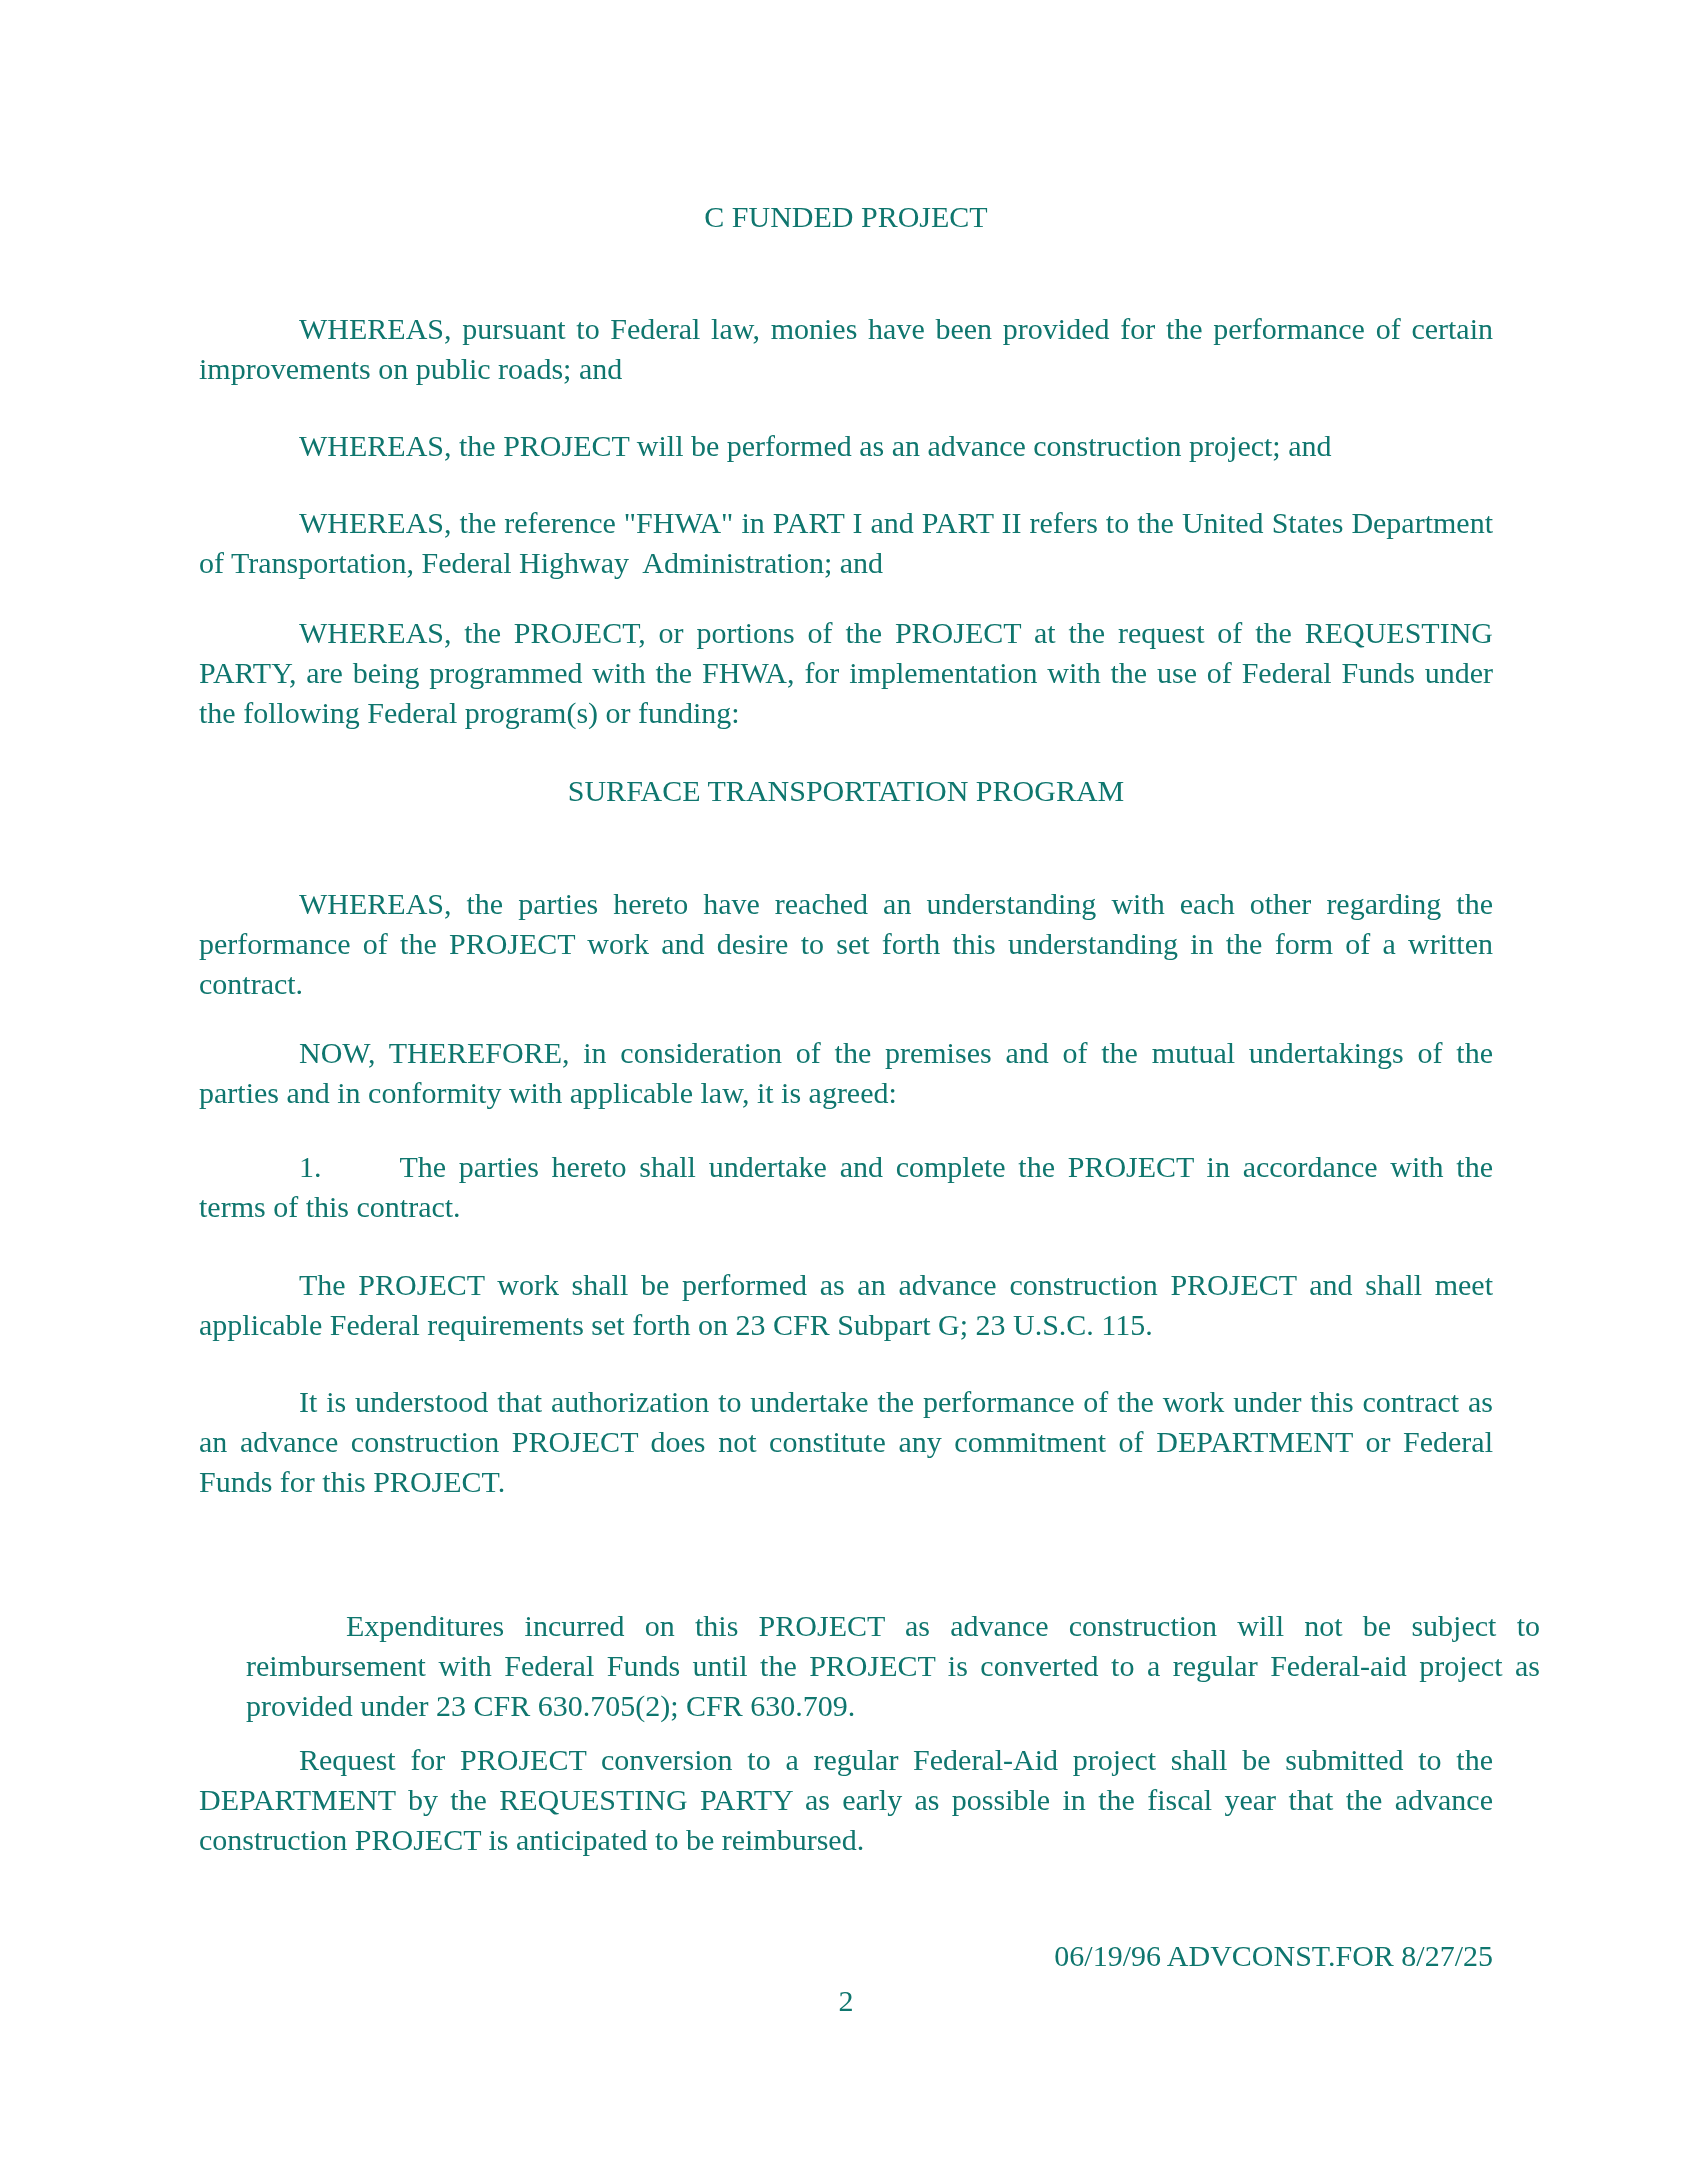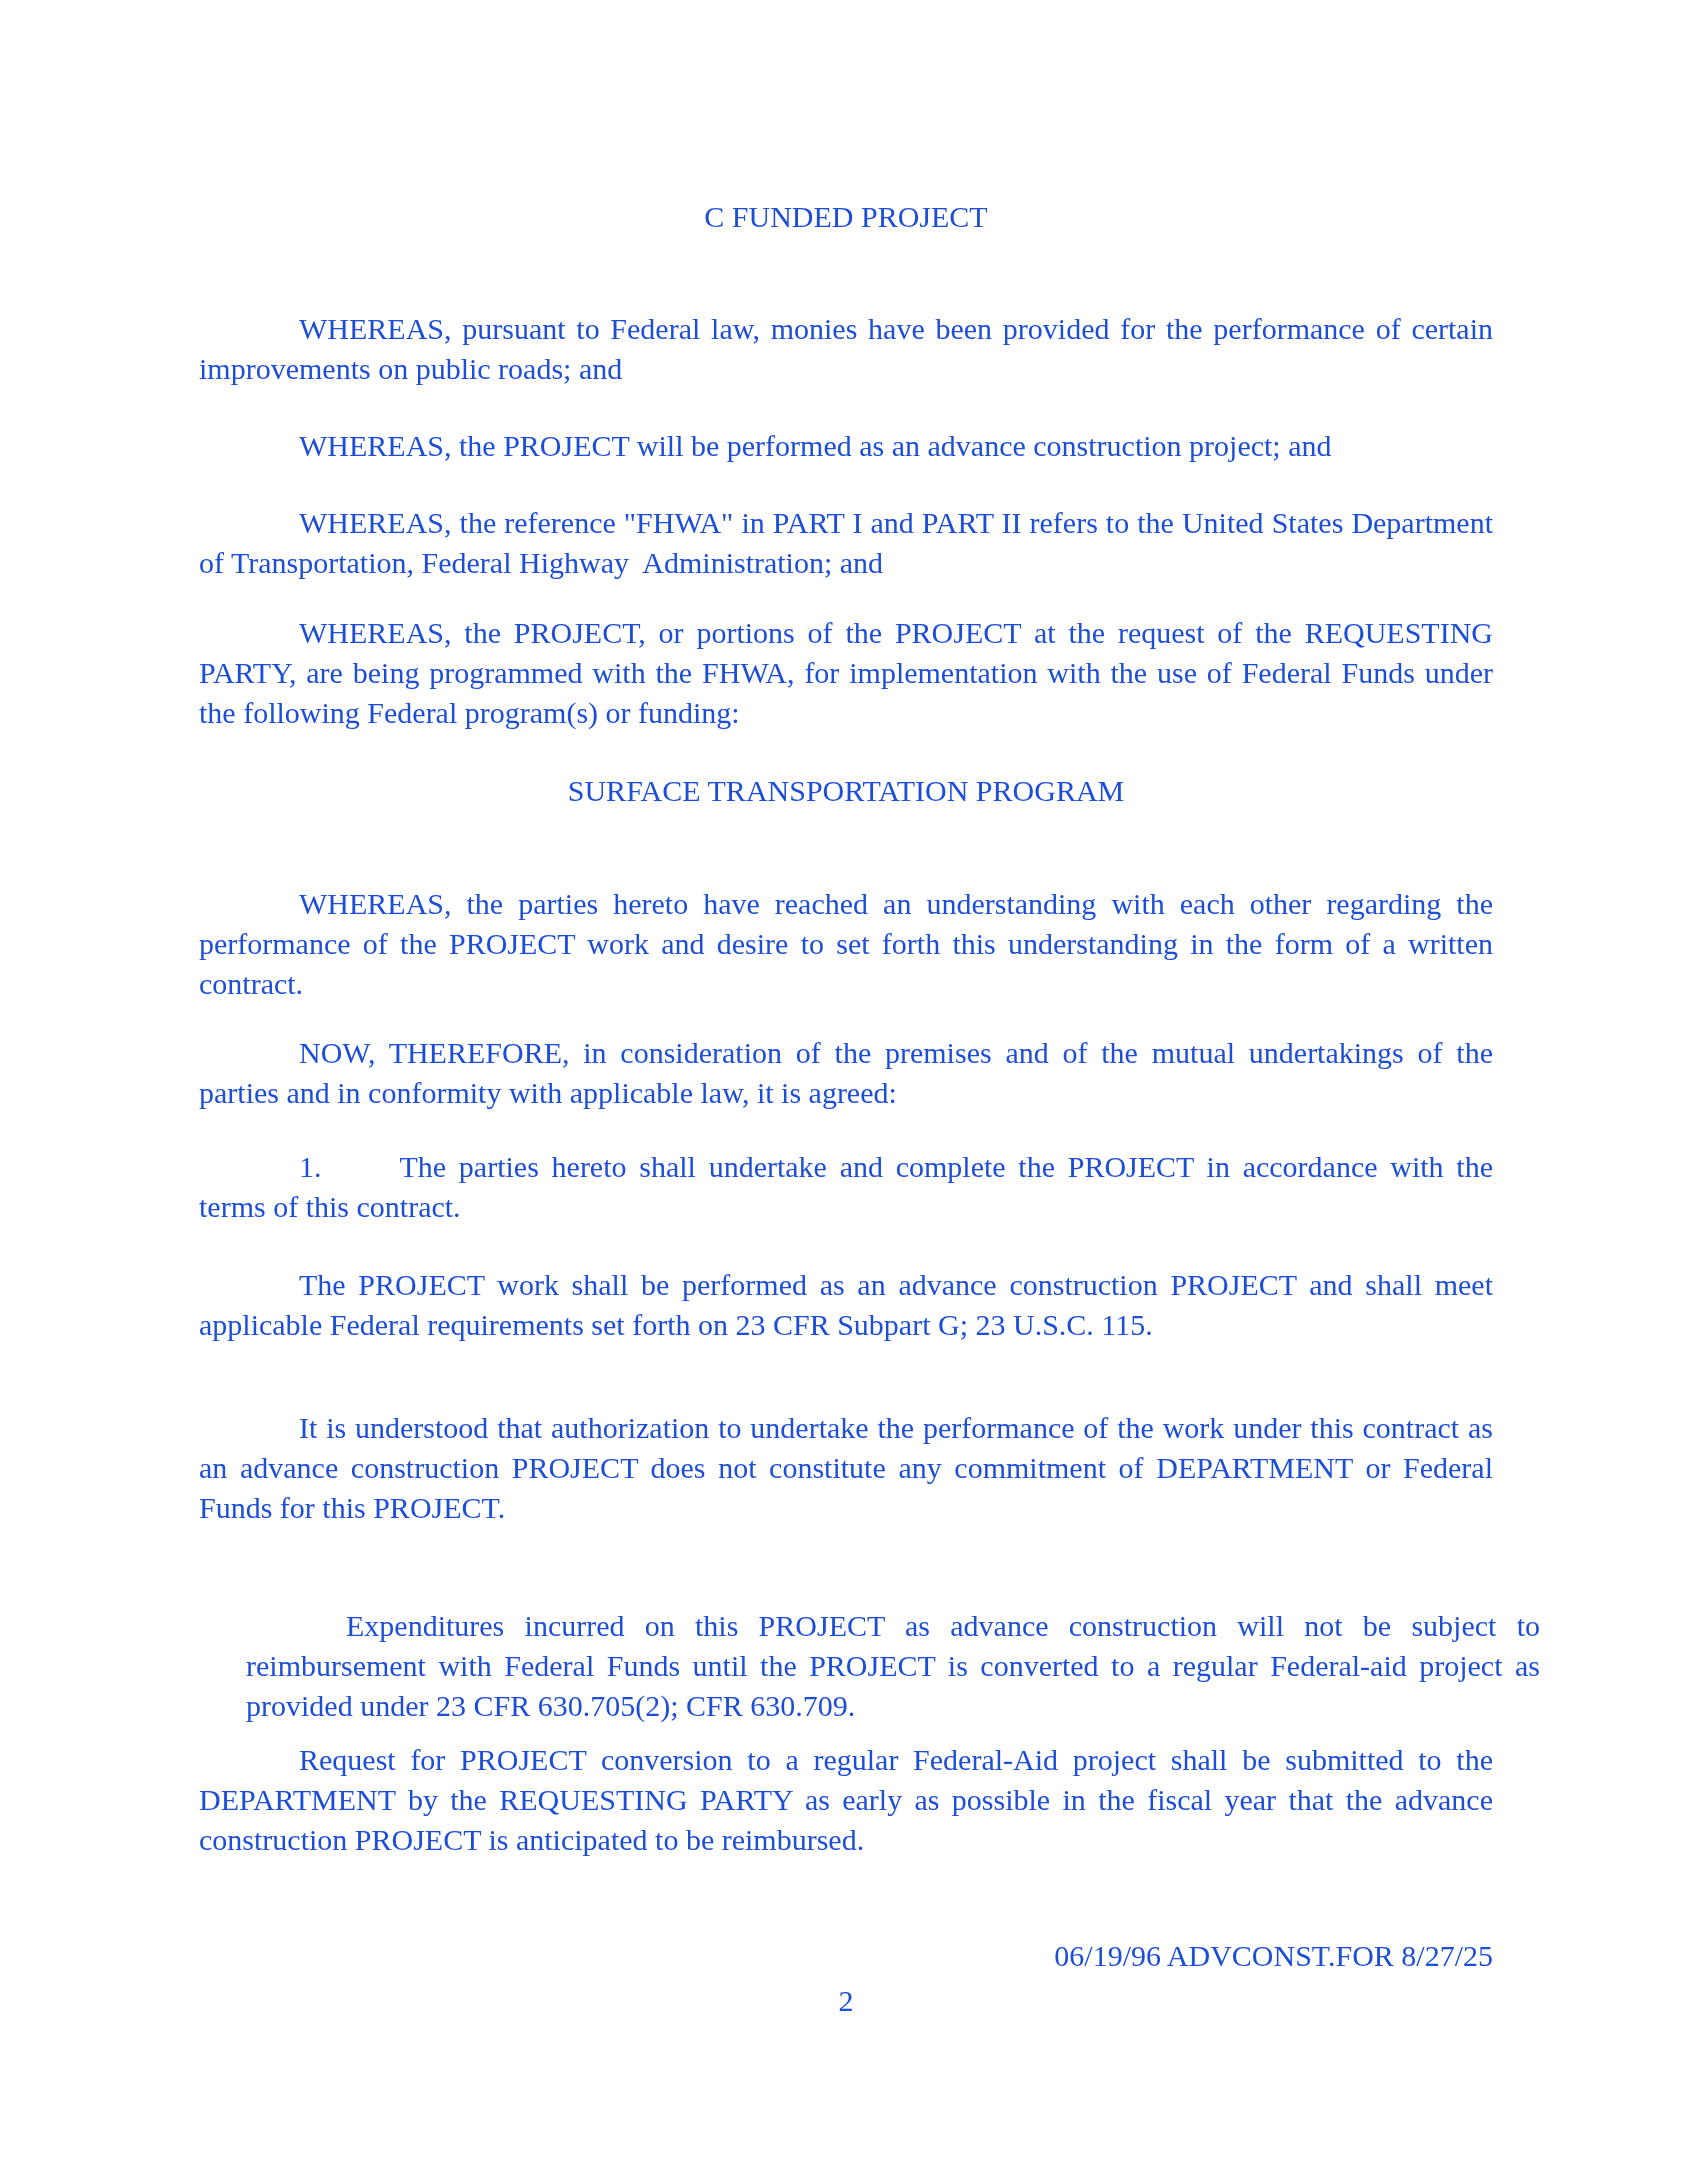--- a/index.html
+++ b/index.html
@@ -9,21 +9,21 @@
   }
   .page {
     position: relative;
     width: 1692px;
     height: 2183px;
     margin: 0 auto;
     background: #ffffff;
     font-family: "Liberation Serif", "DejaVu Serif", serif;
     font-size: 30px;
     line-height: 40px;
-    color: #1d4ed8;
+    color: #0f766e;
     overflow: hidden;
   }
   .block {
     position: absolute;
     left: 199px;
     width: 1294px;
     text-align: justify;
   }
   .indent { text-indent: 100px; }
   .center { text-align: center; }
@@ -33,21 +33,21 @@
   .pos-title   { top: 197px;  }
   .pos-p1      { top: 309px;  }
   .pos-p2      { top: 426px;  }
   .pos-p3      { top: 503px;  }
   .pos-p4      { top: 613px;  }
   .pos-heading { top: 771px;  }
   .pos-p5      { top: 884px;  }
   .pos-p6      { top: 1033px; }
   .pos-item1   { top: 1147px; }
   .pos-p8      { top: 1265px; }
-  .pos-p9      { top: 1382px; margin-top: 26px; }
+  .pos-p9      { top: 1382px; }
   .pos-p10     { top: 1606px; margin-left: 47px; }
   .pos-p11     { top: 1700px; margin-top: 40px; }
   .pos-footer  { top: 1936px; text-align: right; }
   .pos-pagenum { top: 1981px; }
 </style>
 </head>
 <body>
 
 <div class="page">
 

